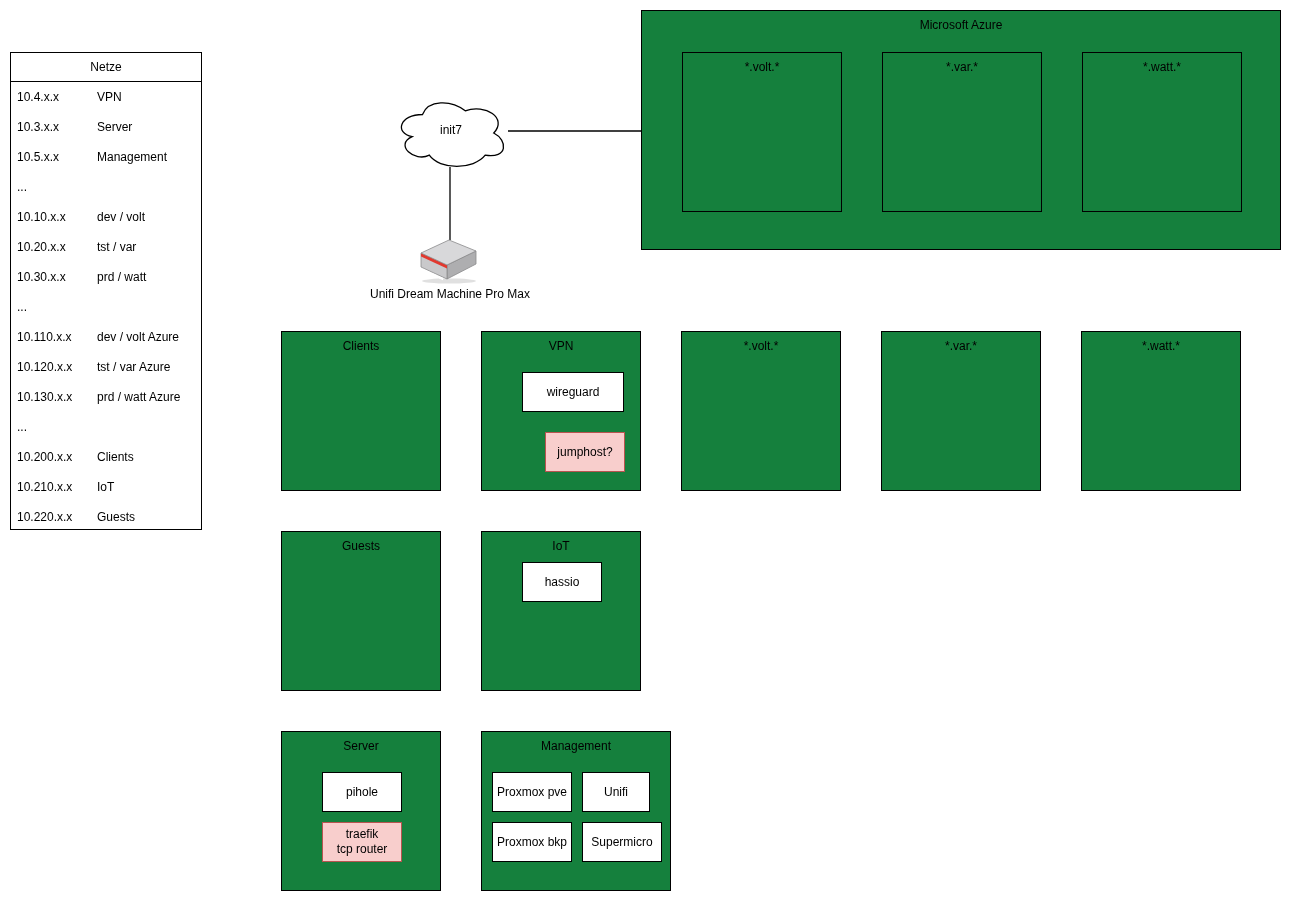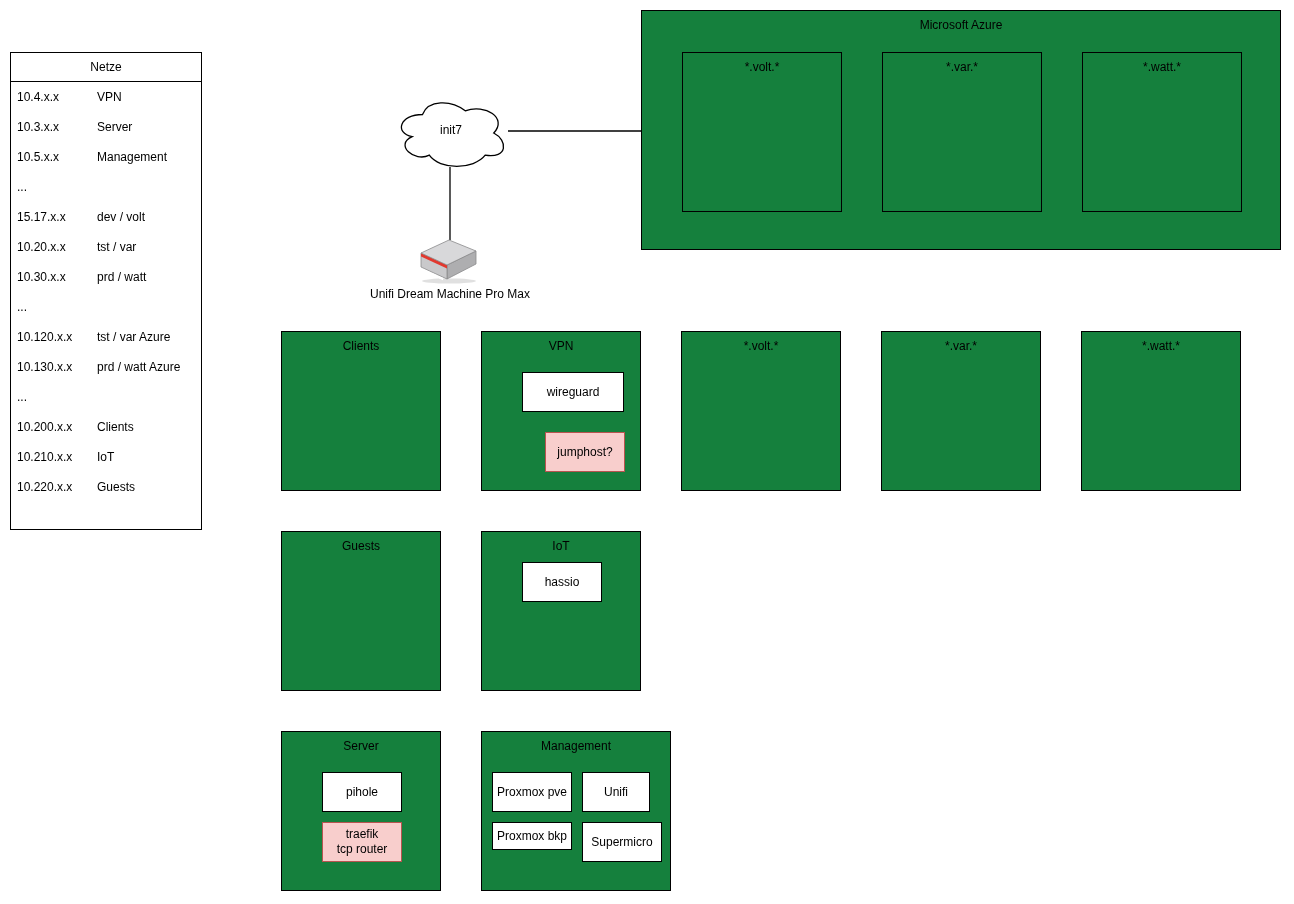--- a/index.html
+++ b/index.html
@@ -121,34 +121,38 @@
         </div>
       <div class="netrow">
           <span class="cidr">10.5.x.x</span>
           <span class="nname">Management</span>
         </div>
       <div class="netrow">
           <span class="cidr">...</span>
           <span class="nname"></span>
         </div>
       <div class="netrow">
-          <span class="cidr">15.17.x.x</span>
+          <span class="cidr">10.10.x.x</span>
           <span class="nname">dev / volt</span>
         </div>
       <div class="netrow">
           <span class="cidr">10.20.x.x</span>
           <span class="nname">tst / var</span>
         </div>
       <div class="netrow">
           <span class="cidr">10.30.x.x</span>
           <span class="nname">prd / watt</span>
         </div>
       <div class="netrow">
           <span class="cidr">...</span>
           <span class="nname"></span>
+        </div>
+      <div class="netrow">
+          <span class="cidr">10.110.x.x</span>
+          <span class="nname">dev / volt Azure</span>
         </div>
       <div class="netrow">
           <span class="cidr">10.120.x.x</span>
           <span class="nname">tst / var Azure</span>
         </div>
       <div class="netrow">
           <span class="cidr">10.130.x.x</span>
           <span class="nname">prd / watt Azure</span>
         </div>
       <div class="netrow">
@@ -248,17 +252,17 @@
     <div class="box-title">Server</div>
     <div class="node" style="left:40px; top:40px; width:80px; height:40px;">pihole</div>
     <div class="node pink" style="left:40px; top:90px; width:80px; height:40px;">traefik
 tcp router</div>
   </div>
 
   <div class="box" style="left:481px; top:731px; width:190px; height:160px;">
     <div class="box-title">Management</div>
     <div class="node" style="left:10px; top:40px; width:80px; height:40px;">Proxmox pve</div>
     <div class="node" style="left:100px; top:40px; width:68px; height:40px;">Unifi</div>
-    <div class="node" style="left:10px; top:90px; width:80px; height:28px;">Proxmox bkp</div>
+    <div class="node" style="left:10px; top:90px; width:80px; height:40px;">Proxmox bkp</div>
     <div class="node" style="left:100px; top:90px; width:80px; height:40px;">Supermicro</div>
   </div>
 
 </div>
 
 </body></html>

